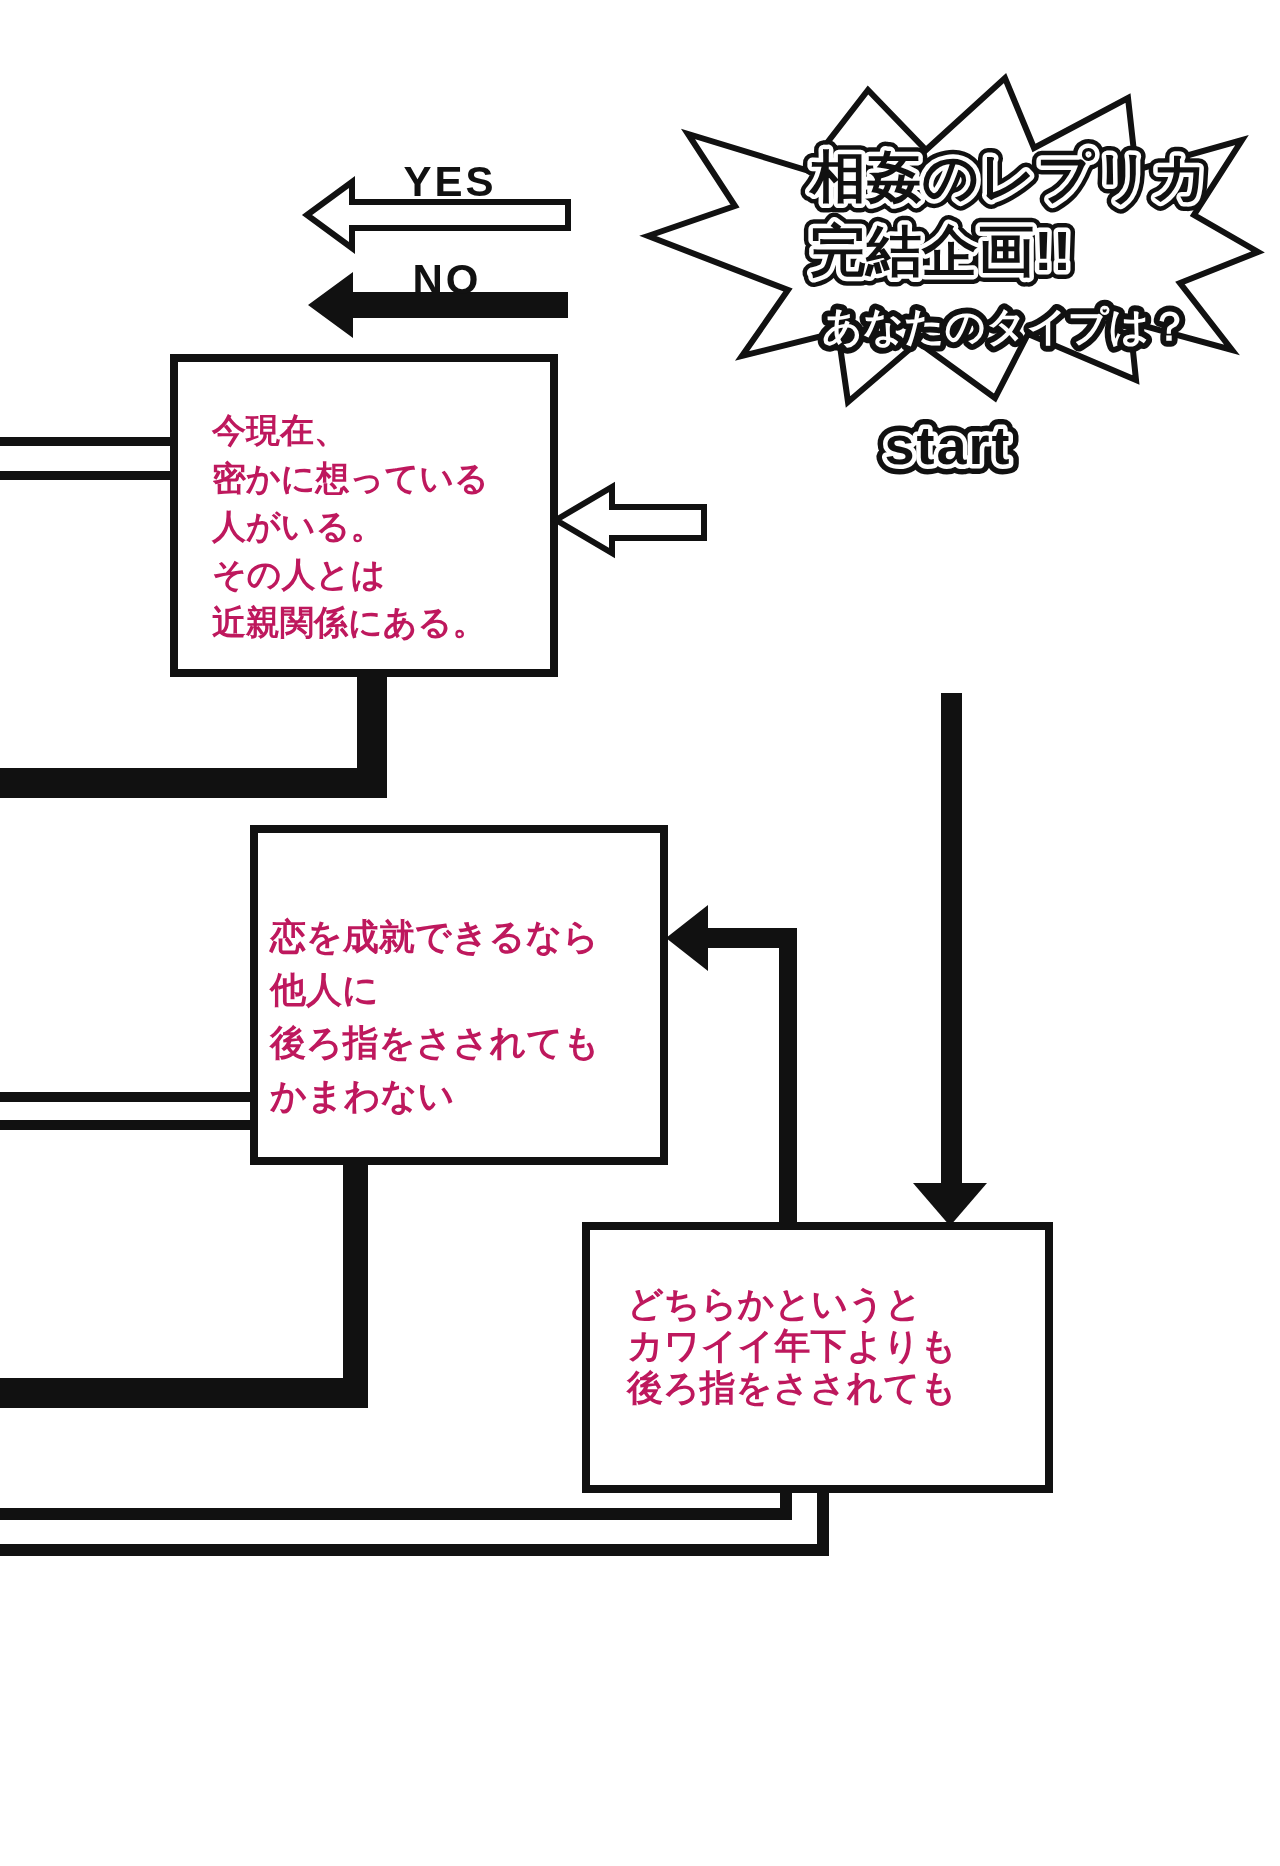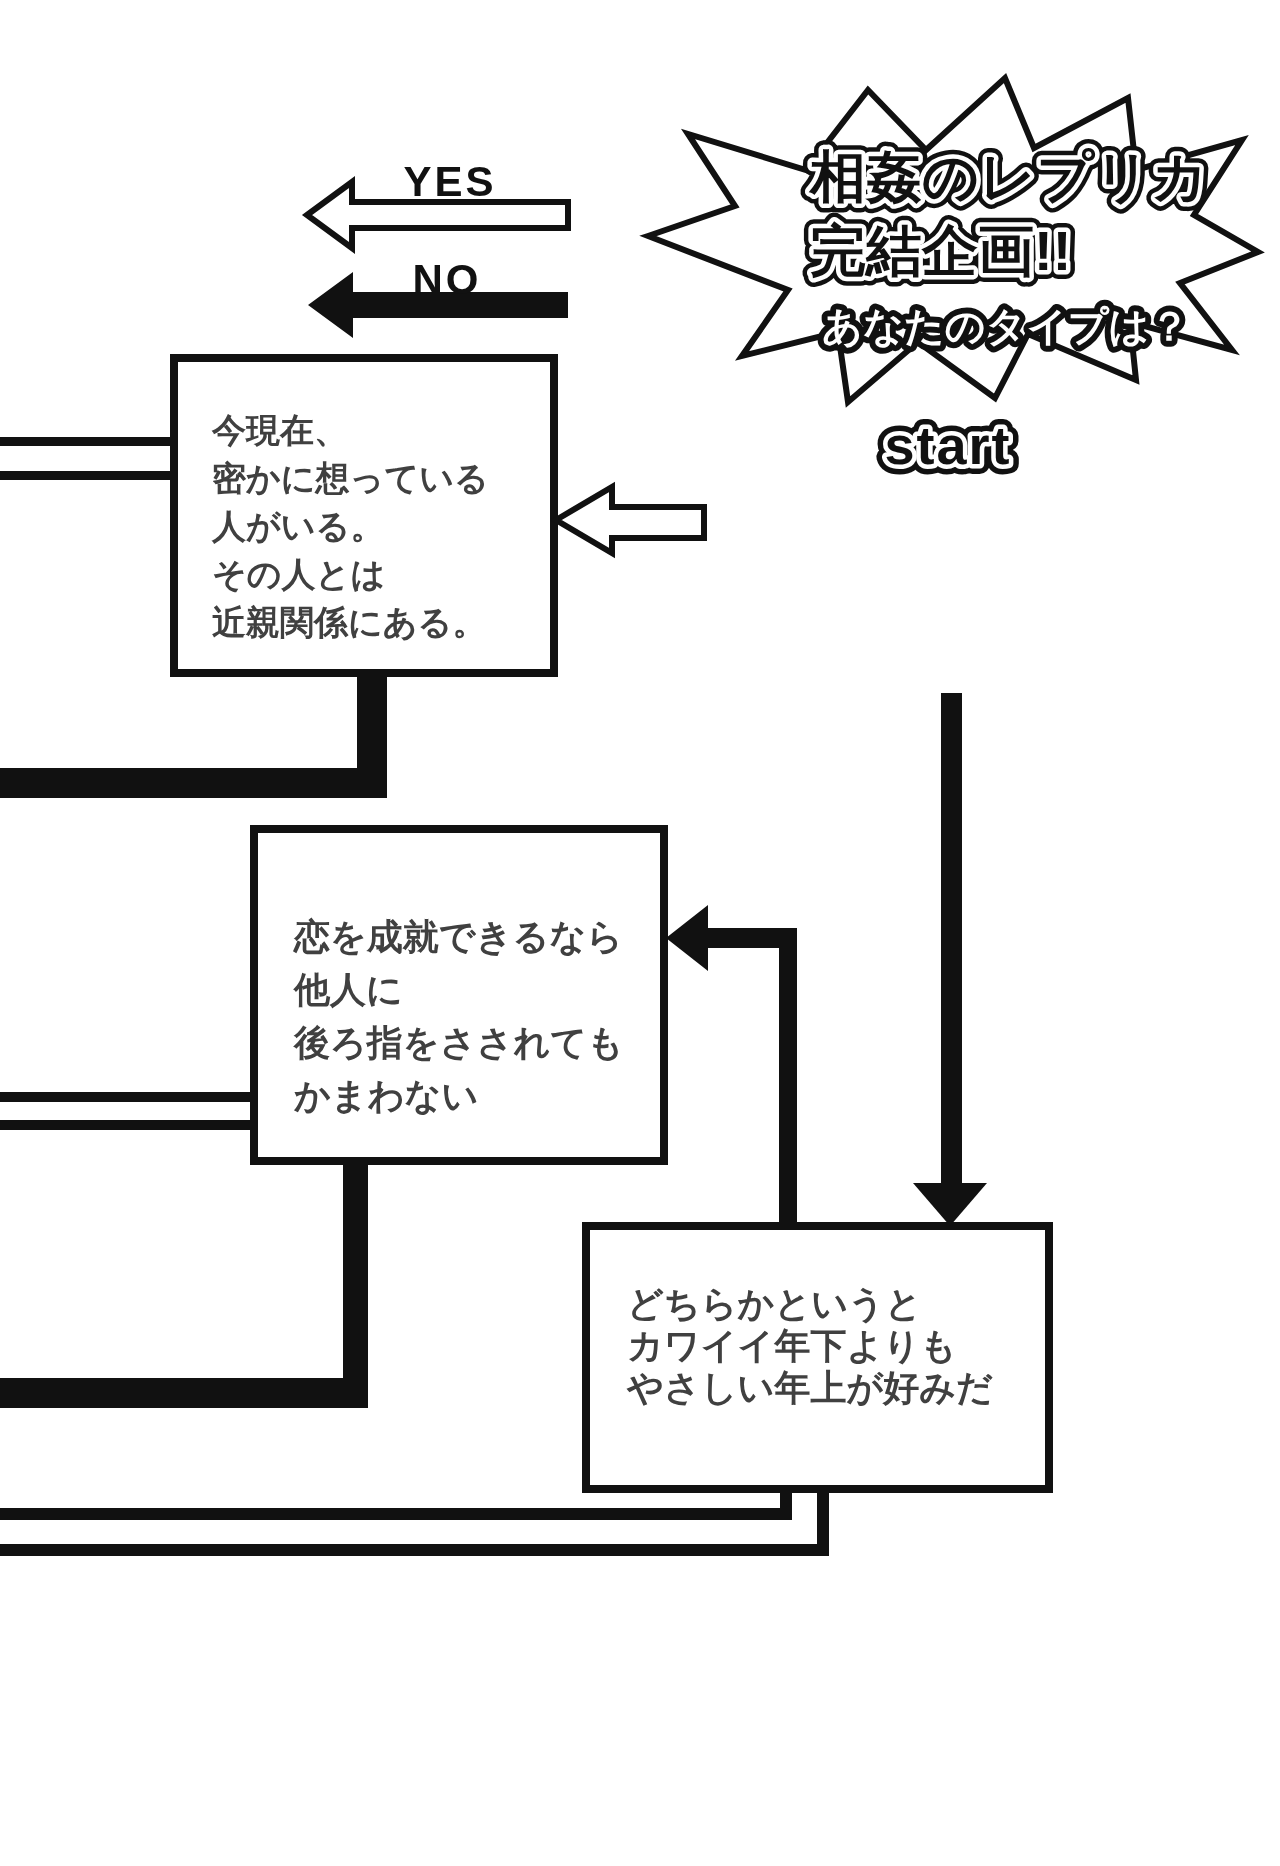--- a/index.html
+++ b/index.html
@@ -8,25 +8,25 @@
     background:#ffffff;overflow:hidden;
     font-family:"Liberation Sans","DejaVu Sans",sans-serif;color:#111;
   }
   .svg-layer{position:absolute;left:0;top:0;width:1280px;height:1866px;z-index:3;pointer-events:none;}
   .node{
     position:absolute;background:#ffffff;border:8px solid #111;
     box-sizing:border-box;z-index:2;
   }
   .box-text{
     font-family:"Liberation Serif","DejaVu Serif",serif;
-    font-weight:bold;color:#404040;white-space:pre-line;
+    font-weight:bold;color:#be185d;white-space:pre-line;
   }
   #box-crush .box-text{padding:45px 0 0 34px;font-size:34px;line-height:48px;}
   #box-start .box-text{padding:68px 0 0 40px;font-size:35px;line-height:52px;}
-  #box-approval .box-text{padding:78px 0 0 36px;font-size:36px;line-height:53px;}
+  #box-approval .box-text{padding:78px 0 0 12px;font-size:36px;line-height:53px;}
   #box-older .box-text{padding:53px 0 0 37px;font-size:36px;line-height:42px;}
   #box-crush{left:170px;top:354px;width:388px;height:323px;}
   #box-start{left:698px;top:444px;width:497px;height:253px;}
   #box-approval{left:250px;top:825px;width:418px;height:340px;}
   #box-older{left:582px;top:1222px;width:471px;height:271px;}
 </style>
 </head>
 <body>
 
 <div class="page">
@@ -43,21 +43,21 @@
   <div class="node" id="box-approval">
     <div class="box-text">恋を成就できるなら
 他人に
 後ろ指をさされても
 かまわない</div>
   </div>
 
   <div class="node" id="box-older">
     <div class="box-text">どちらかというと
 カワイイ年下よりも
-やさしい年上が好みだ</div>
+後ろ指をさされても</div>
   </div>
 
   <svg class="svg-layer" viewBox="0 0 1280 1866">
 
     <g fill="#111111">
 
       <rect x="0" y="437" width="172" height="9"></rect>
       <rect x="0" y="471" width="172" height="9"></rect>
 
       <rect x="357" y="671" width="30" height="127"></rect>

